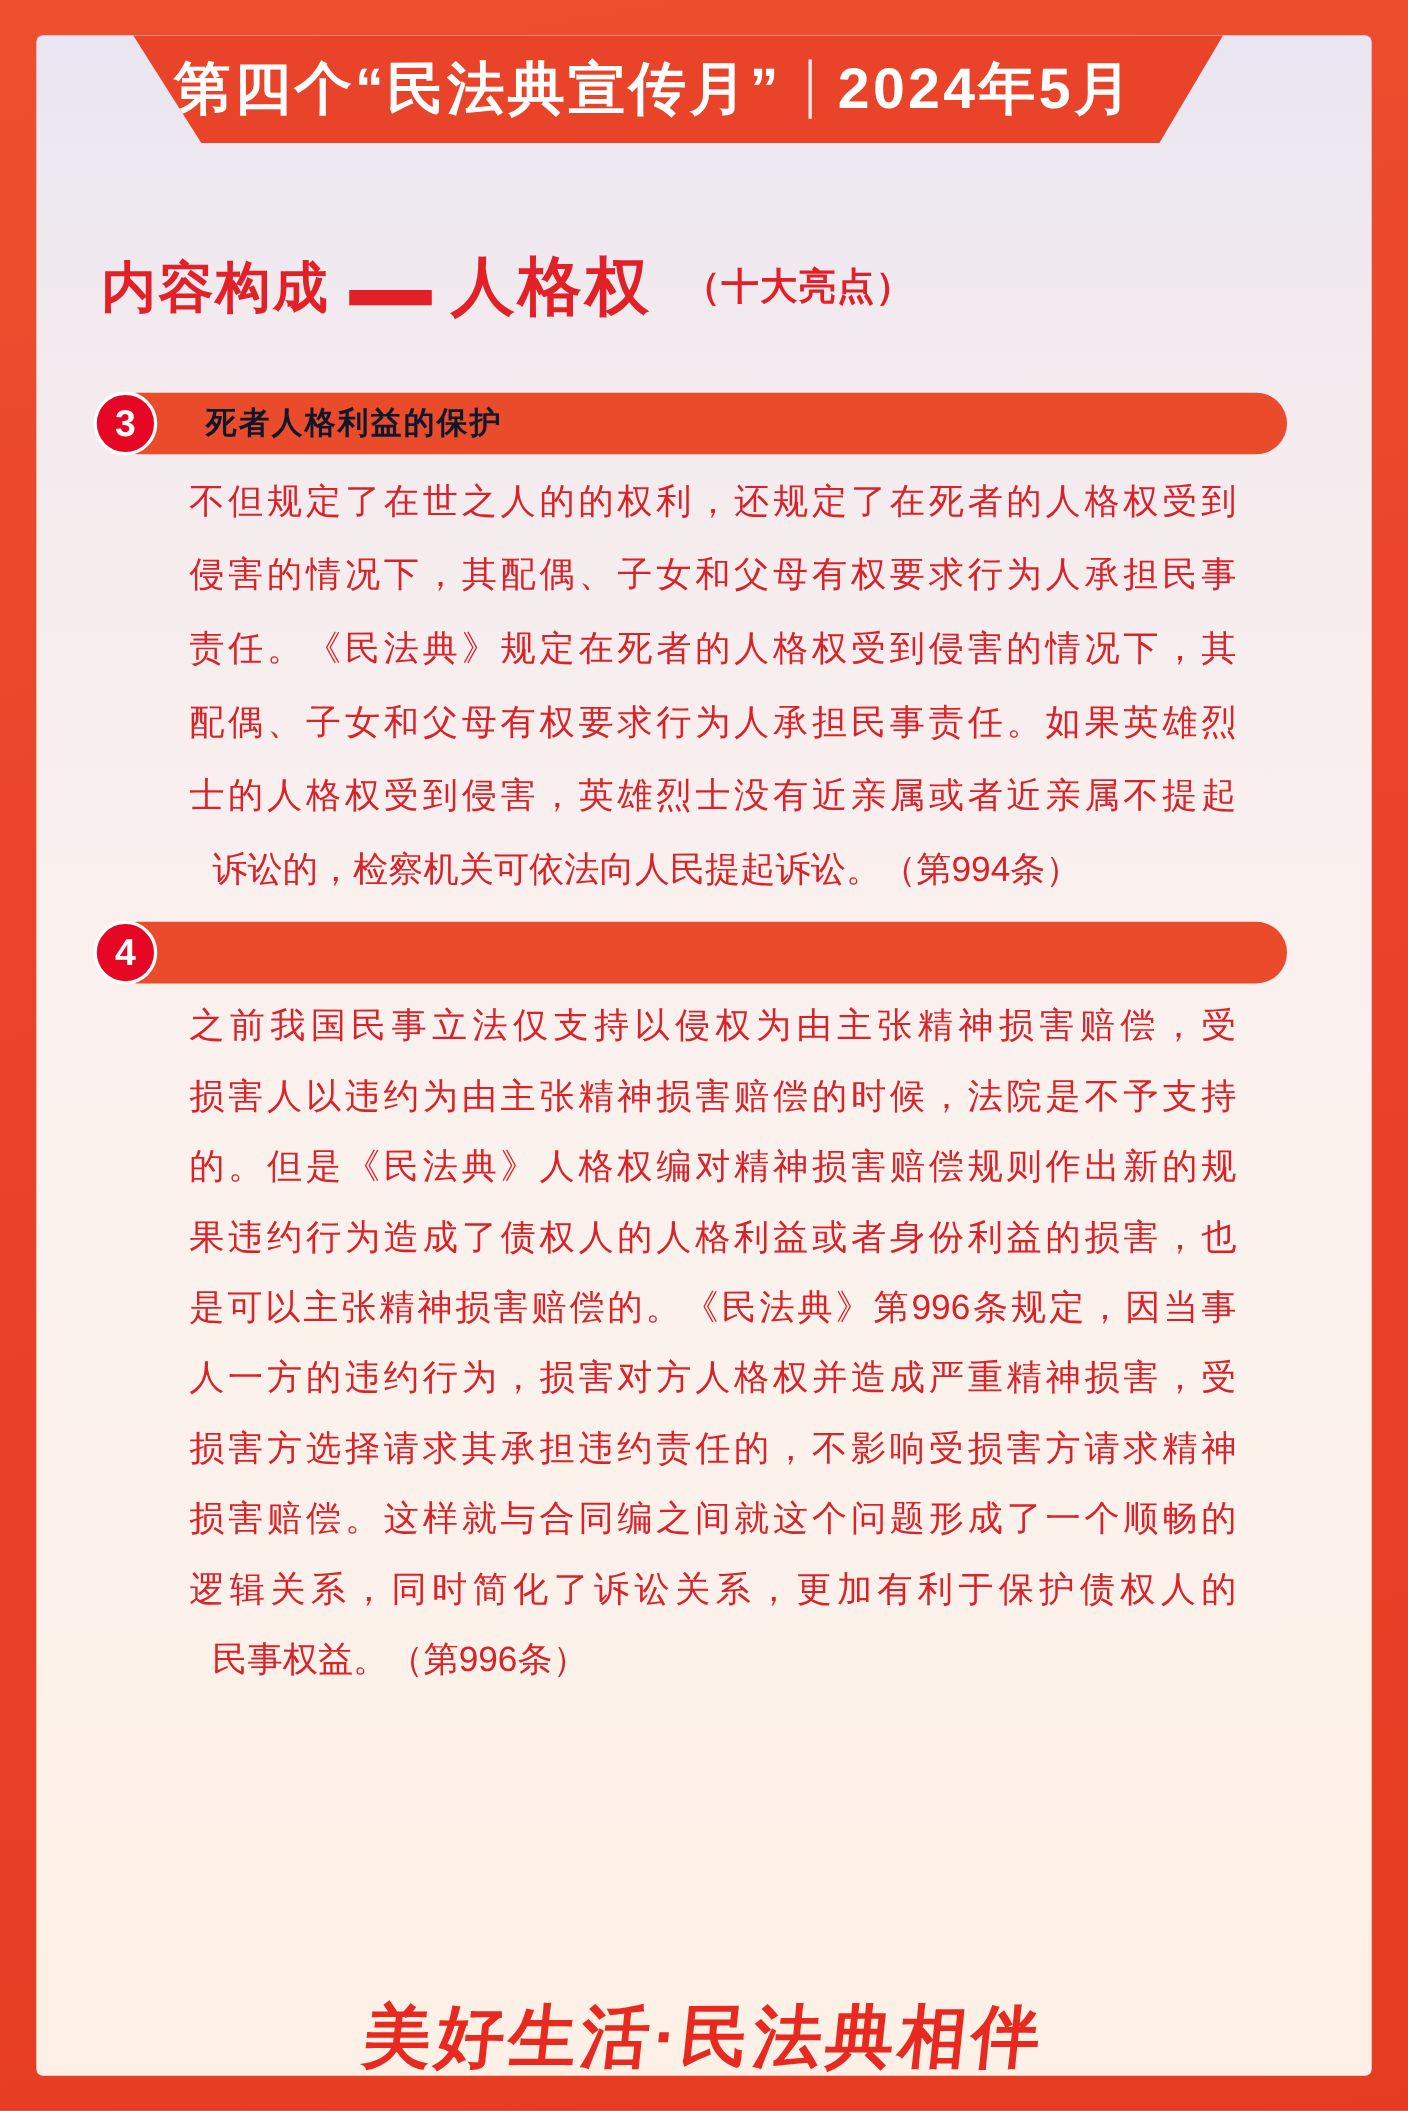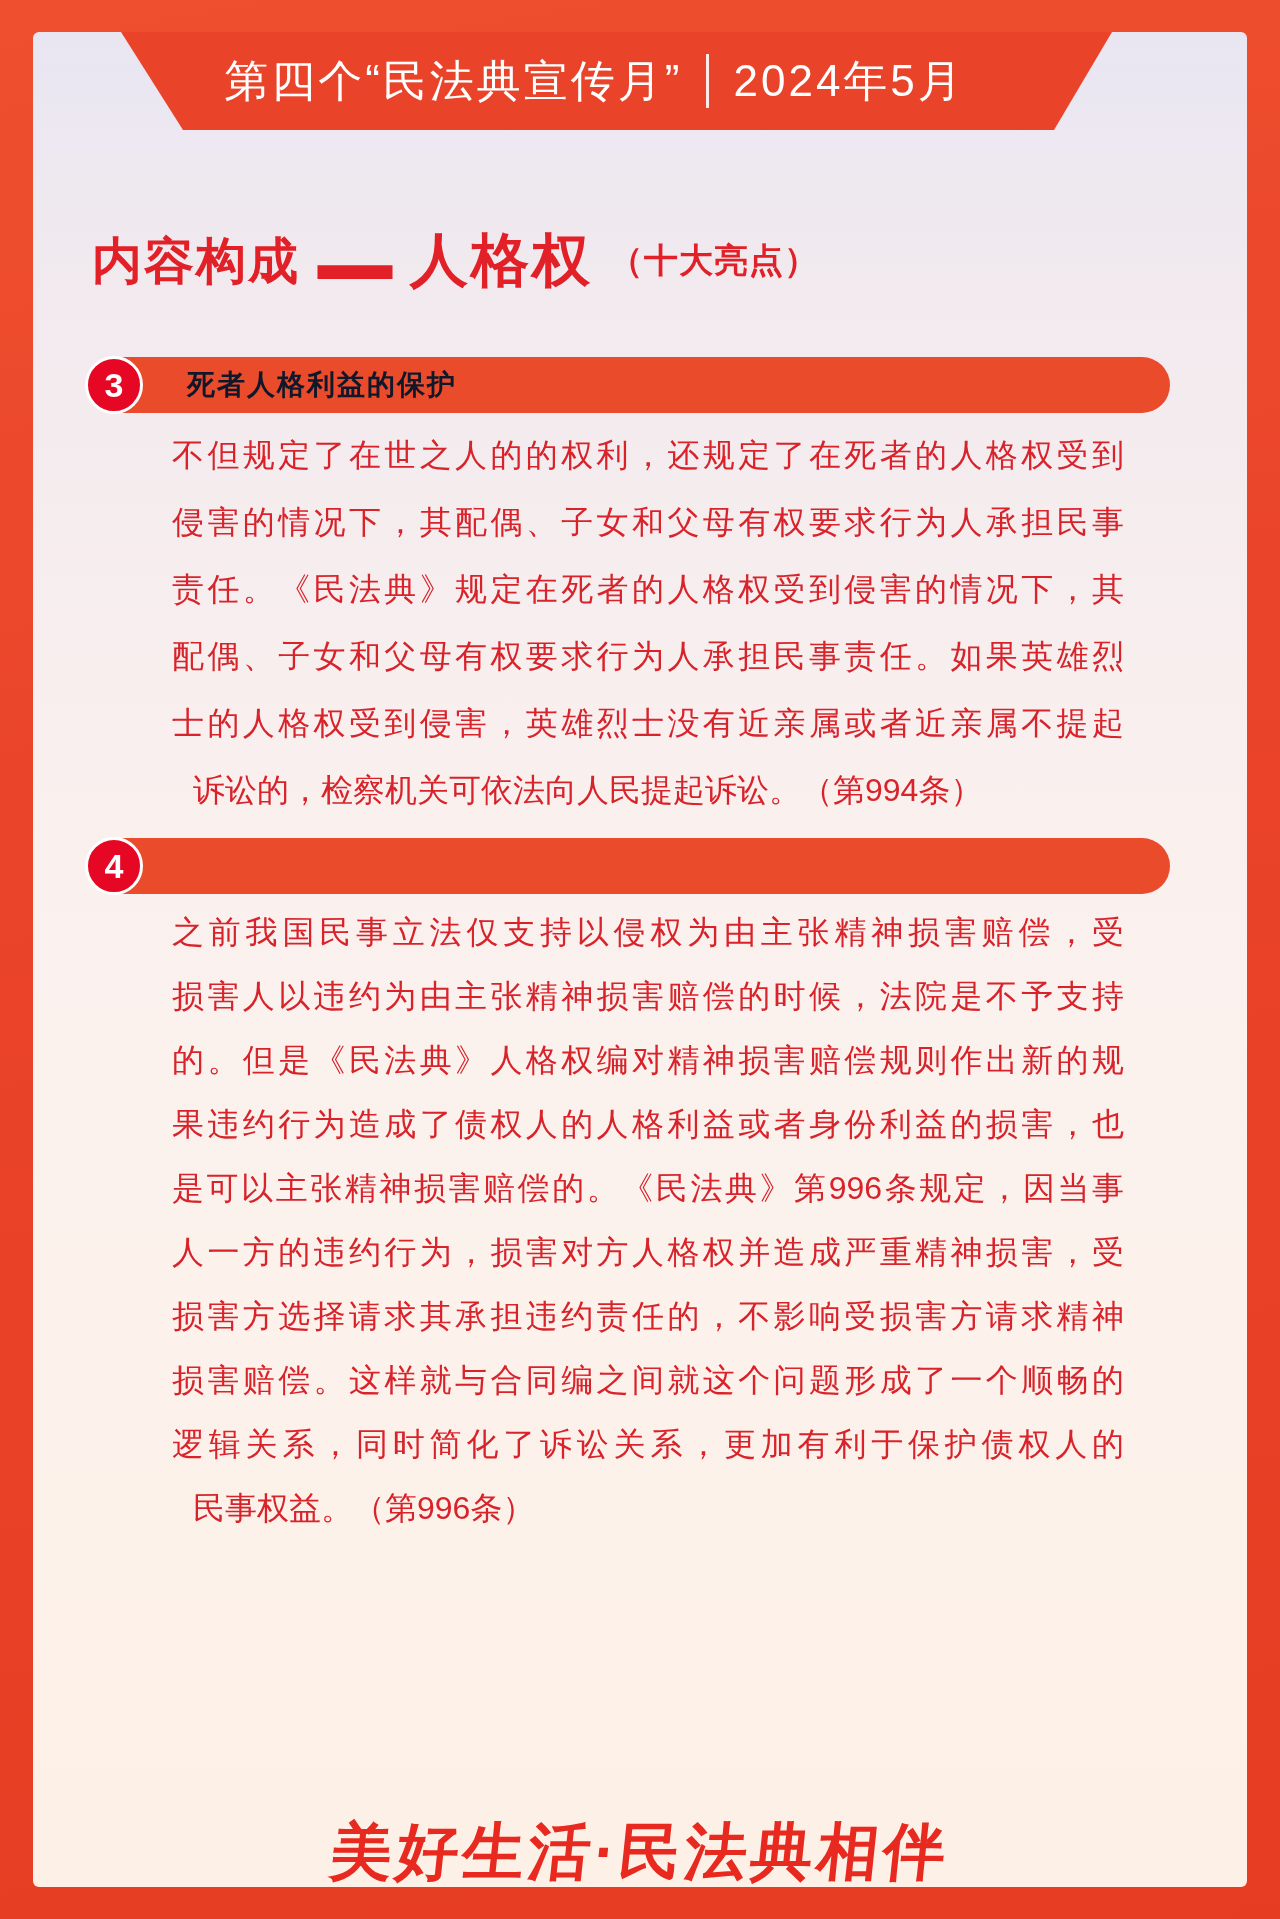--- a/index.html
+++ b/index.html
@@ -19,36 +19,36 @@
 
   
   .banner {
     position:absolute; top:0; left:88px; width:991px; height:98px;
     background:#e9432a;
     clip-path:polygon(0 0, 100% 0, calc(100% - 58px) 100%, 62px 100%);
     display:flex; align-items:center; justify-content:center;
     padding-right:44px; box-sizing:border-box;
   }
   .banner-text {
-    color:#ffffff; font-size:44px; font-weight:400; letter-spacing:3px; white-space:nowrap;
+    color:#ffffff; font-size:52px; font-weight:700; letter-spacing:3px; white-space:nowrap;
   }
   .banner-divider {
     width:3px; height:54px; background:rgba(255,255,255,0.9); margin:0 24px; flex:0 0 auto;
   }
 
   
   .title-row {
     position:absolute; left:59px; top:190px; width:1100px;
     display:flex; align-items:center; color:#e12028; white-space:nowrap;
   }
   .title-prefix { font-size:50px; font-weight:600; letter-spacing:2px; }
   .title-dash   { display:inline-block; font-size:50px; font-weight:700;
                   transform:scale(1.5,2.8); margin:0 30px; }
   .title-highlight { font-size:58px; font-weight:800; letter-spacing:3px; }
-  .title-suffix { font-size:34px; font-weight:600; margin-left:16px; letter-spacing:1px; }
+  .title-suffix { font-size:34px; font-weight:600; margin-left:28px; letter-spacing:1px; }
 
   
   .pill {
     position:absolute; left:64px; width:1073px; height:56px;
     background:#e94b2b; border-radius:28px;
   }
   .num-circle {
     position:absolute; left:-12px; top:-1px; width:58px; height:58px;
     background:#e60724; border:3px solid #ffffff; border-radius:50%;
     box-sizing:border-box; color:#ffffff; font-size:34px; font-weight:700;

